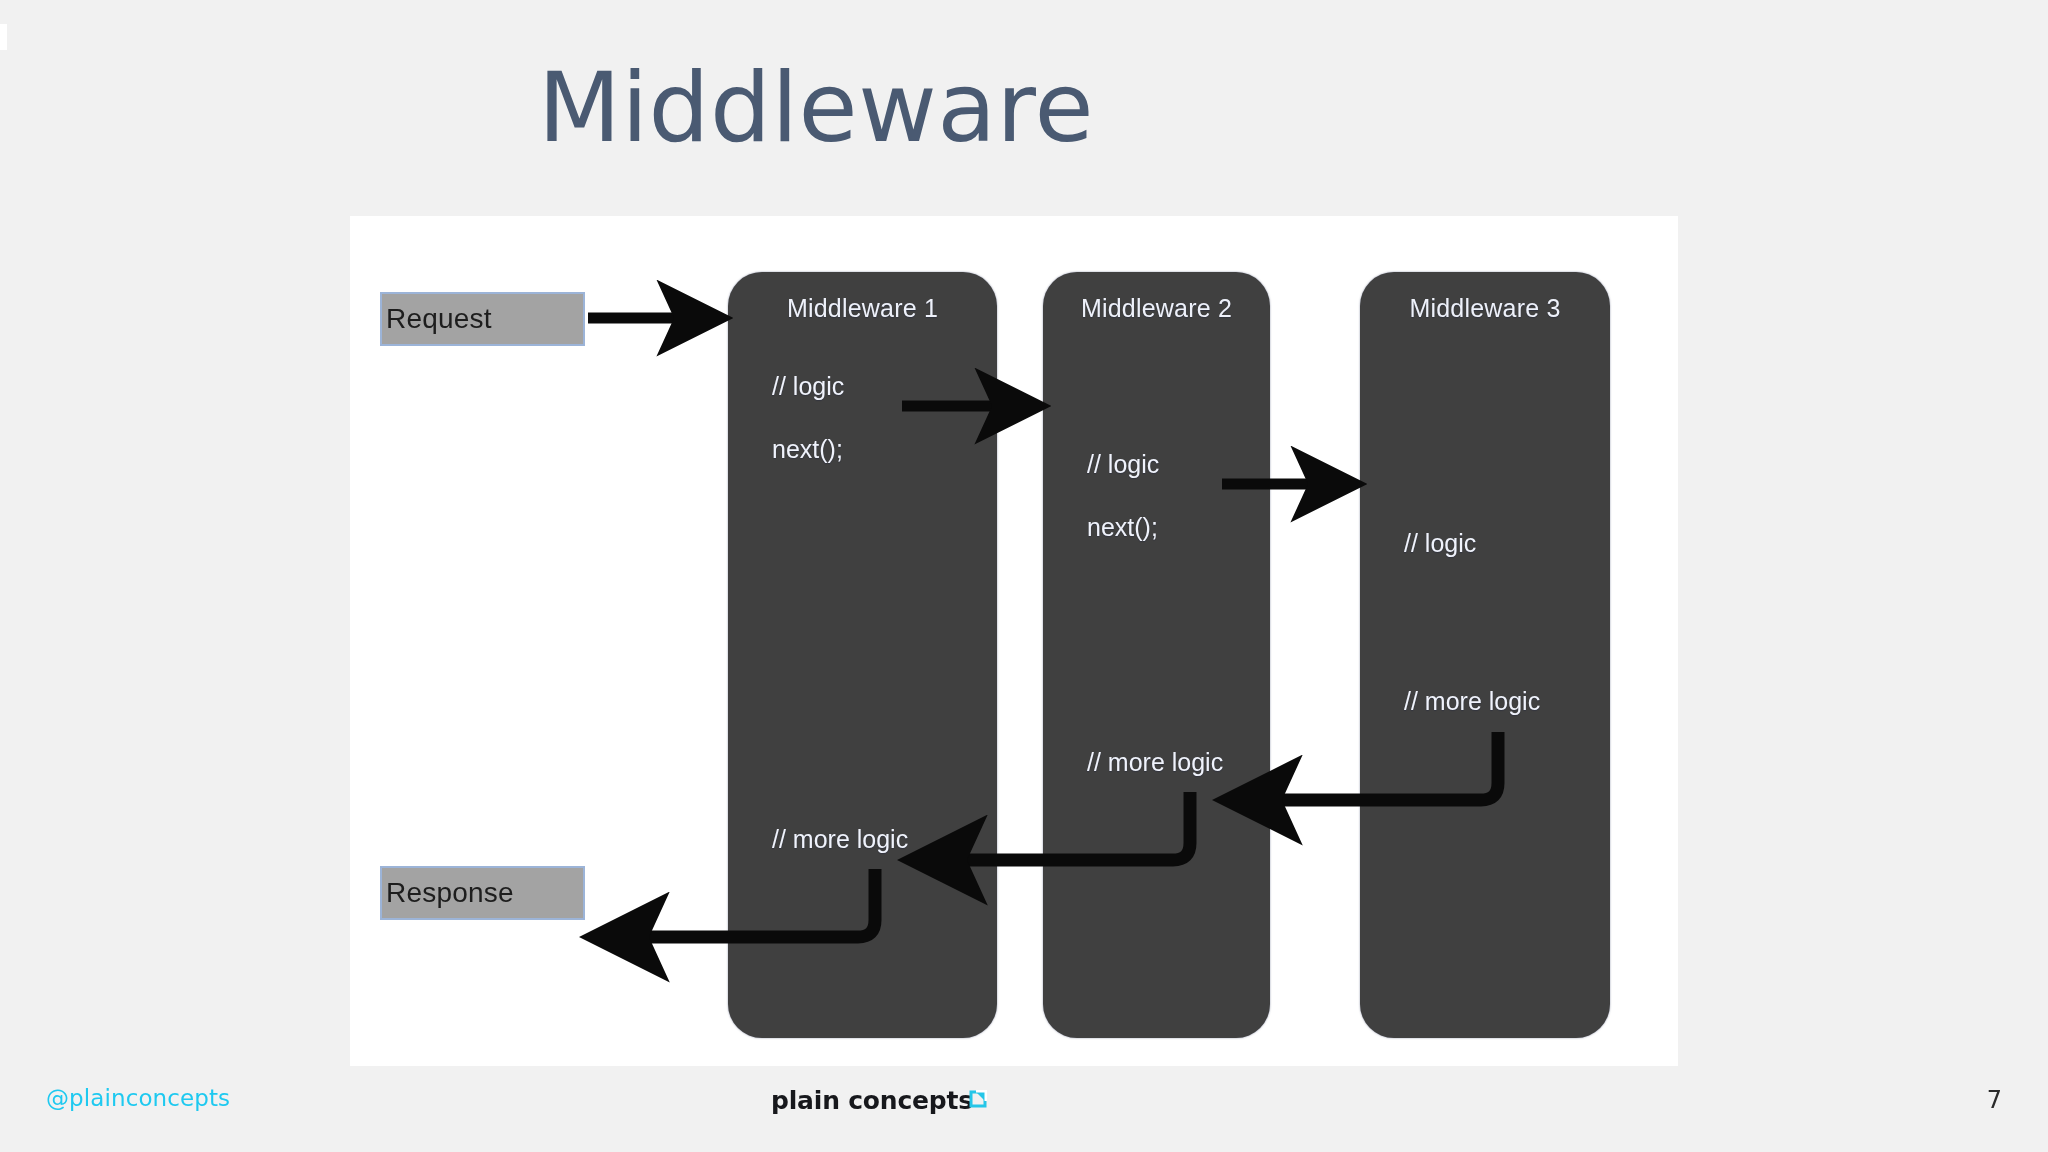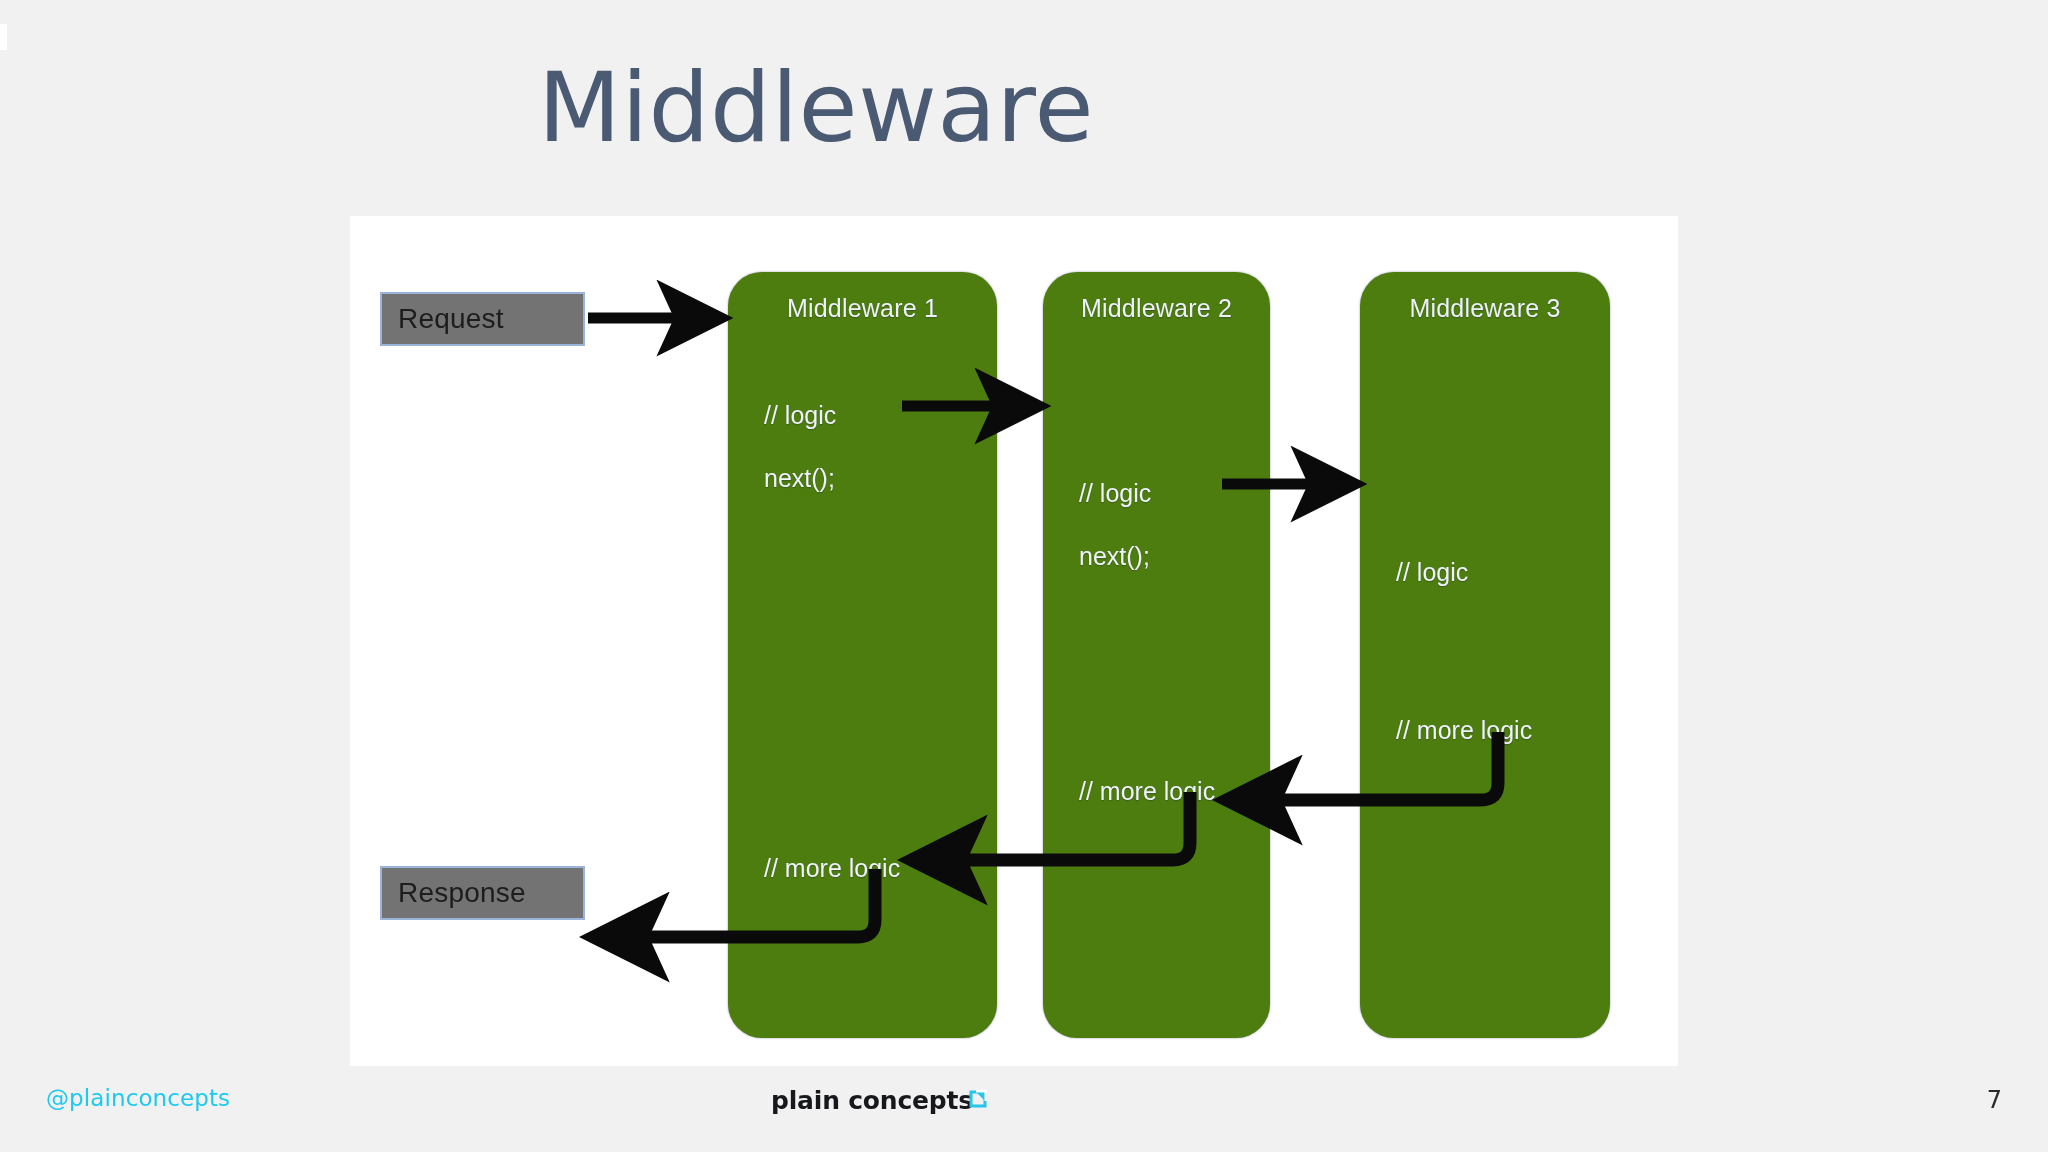--- a/index.html
+++ b/index.html
@@ -49,21 +49,21 @@
     width: 1328px;
     height: 850px;
     background: #ffffff;
   }
 
   
   .mw-box {
     position: absolute;
     top: 56px;
     height: 766px;
-    background: #4d7c0f;
+    background: #404040;
     border-radius: 34px;
     box-shadow: 0 0 2px rgba(40,50,90,0.55);
   }
   .mw-box.col1 { left: 378px;  width: 269px; }
   .mw-box.col2 { left: 693px;  width: 227px; }
   .mw-box.col3 { left: 1010px; width: 250px; }
 
   .mw-title {
     position: absolute;
     top: 22px;
@@ -72,38 +72,37 @@
     text-align: center;
     color: #eef1fa;
     font-size: 25px;
     font-weight: 400;
     letter-spacing: 0.2px;
     text-shadow: 0 1px 1px rgba(20,28,60,0.35);
   }
 
   .mw-line {
     position: absolute;
-    left: 36px;
+    left: 44px;
     color: #f0f3fc;
     font-size: 25px;
     font-weight: 400;
     white-space: nowrap;
     text-shadow: 0 1px 1px rgba(20,28,60,0.3);
-    margin-top: 29px;
   }
 
   
   .io-box {
     position: absolute;
-    background: #737373;
+    background: #a3a3a3;
     border: 2px solid #9cb4d8;
     box-sizing: border-box;
     display: flex;
     align-items: center;
-    padding-left: 16px;
+    padding-left: 4px;
     color: #1d1d1d;
     font-size: 28px;
     letter-spacing: 0.2px;
   }
   .io-box.request  { left: 30px; top: 76px;  width: 205px; height: 54px; }
   .io-box.response { left: 30px; top: 650px; width: 205px; height: 54px; }
 
   
   .arrow-layer {
     position: absolute;

